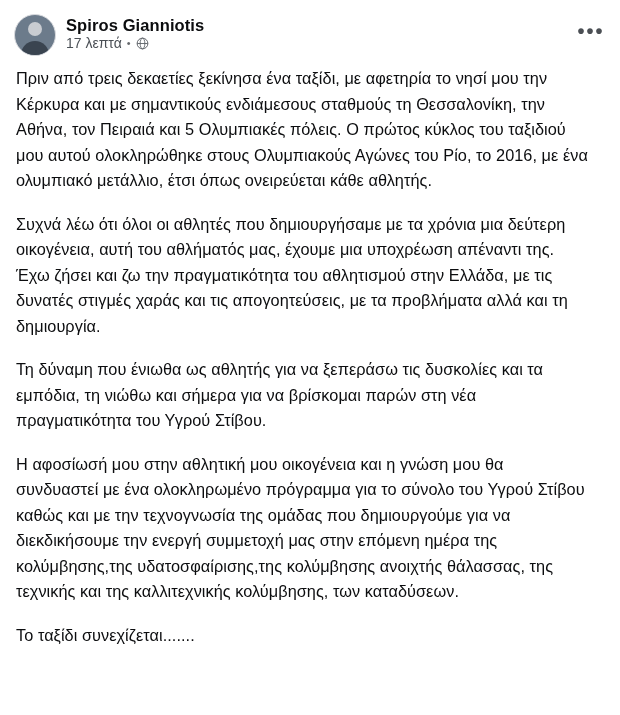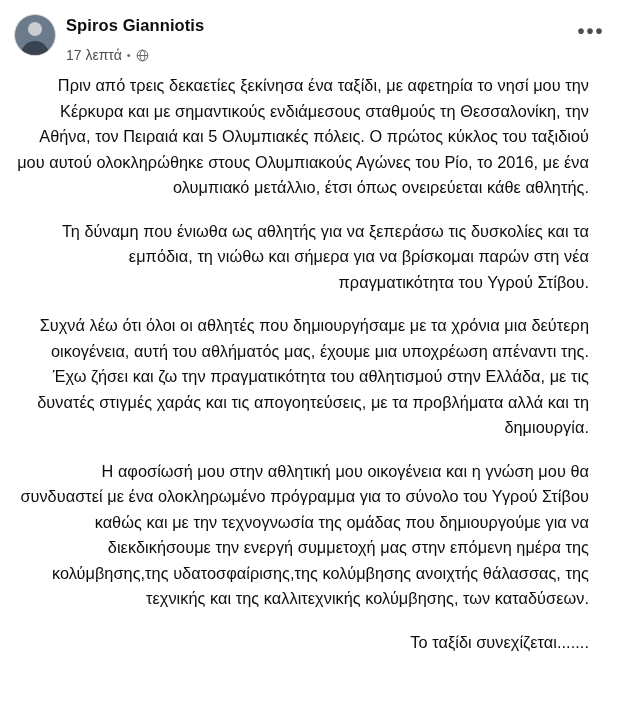--- a/index.html
+++ b/index.html
@@ -67,21 +67,21 @@
   .author-name {
     font-size: 16.5px;
     font-weight: bold;
     color: #0b0c0e;
     line-height: 20px;
     letter-spacing: 0.1px;
   }
   .meta-row {
     display: flex;
     align-items: center;
-    margin-top: 12px;
+    margin-top: 0;
   }
   .timestamp {
     font-size: 14px;
     color: #4a4f55;
     line-height: 16px;
   }
   .meta-dot {
     font-size: 11px;
     color: #65686c;
     margin: 0 5px;
@@ -107,21 +107,21 @@
     cursor: pointer;
   }
   .post-body {
     padding: 4px 16px 10px 16px;
   }
   .post-body p {
     margin: 0 15px 18px 0;
     font-size: 16.3px;
     line-height: 25.5px;
     color: #0c0d0f;
-    text-align: right;
+    text-align: left;
     letter-spacing: 0.05px;
   }
   .post-body p.last {
     margin-bottom: 0;
   }
   .divider-bottom {
     position: absolute;
     left: 0;
     right: 0;
     bottom: 0;
@@ -154,20 +154,20 @@
           </svg>
         </span>
       </div>
     </div>
 
     <div class="more-button">•••</div>
   </div>
 
   <div class="post-body">
     <p>Πριν από τρεις δεκαετίες ξεκίνησα ένα ταξίδι, με αφετηρία το νησί μου την Κέρκυρα και με σημαντικούς ενδιάμεσους σταθμούς τη Θεσσαλονίκη, την Αθήνα, τον Πειραιά και 5 Ολυμπιακές πόλεις. Ο πρώτος κύκλος του ταξιδιού μου αυτού ολοκληρώθηκε στους Ολυμπιακούς Αγώνες του Ρίο, το 2016, με ένα ολυμπιακό μετάλλιο, έτσι όπως ονειρεύεται κάθε αθλητής.</p>
+    <p>Συχνά λέω ότι όλοι οι αθλητές που δημιουργήσαμε με τα χρόνια μια δεύτερη οικογένεια, αυτή του αθλήματός μας, έχουμε μια υποχρέωση απέναντι της. Έχω ζήσει και ζω την πραγματικότητα του αθλητισμού στην Ελλάδα, με τις δυνατές στιγμές χαράς και τις απογοητεύσεις, με τα προβλήματα αλλά και τη δημιουργία.</p>
     <p>Τη δύναμη που ένιωθα ως αθλητής για να ξεπεράσω τις δυσκολίες και τα εμπόδια, τη νιώθω και σήμερα για να βρίσκομαι παρών στη νέα πραγματικότητα του Υγρού Στίβου.</p>
-    <p>Συχνά λέω ότι όλοι οι αθλητές που δημιουργήσαμε με τα χρόνια μια δεύτερη οικογένεια, αυτή του αθλήματός μας, έχουμε μια υποχρέωση απέναντι της. Έχω ζήσει και ζω την πραγματικότητα του αθλητισμού στην Ελλάδα, με τις δυνατές στιγμές χαράς και τις απογοητεύσεις, με τα προβλήματα αλλά και τη δημιουργία.</p>
     <p>Η αφοσίωσή μου στην αθλητική μου οικογένεια και η γνώση μου θα συνδυαστεί με ένα ολοκληρωμένο πρόγραμμα για το σύνολο του Υγρού Στίβου καθώς και με την τεχνογνωσία της ομάδας που δημιουργούμε για να διεκδικήσουμε την ενεργή συμμετοχή μας στην επόμενη ημέρα της κολύμβησης,της υδατοσφαίρισης,της κολύμβησης ανοιχτής θάλασσας, της τεχνικής και της καλλιτεχνικής κολύμβησης, των καταδύσεων.</p>
     <p class="last">Το ταξίδι συνεχίζεται.......</p>
   </div>
 
   <div class="divider-bottom"></div>
 </div>
 
 </body></html>

